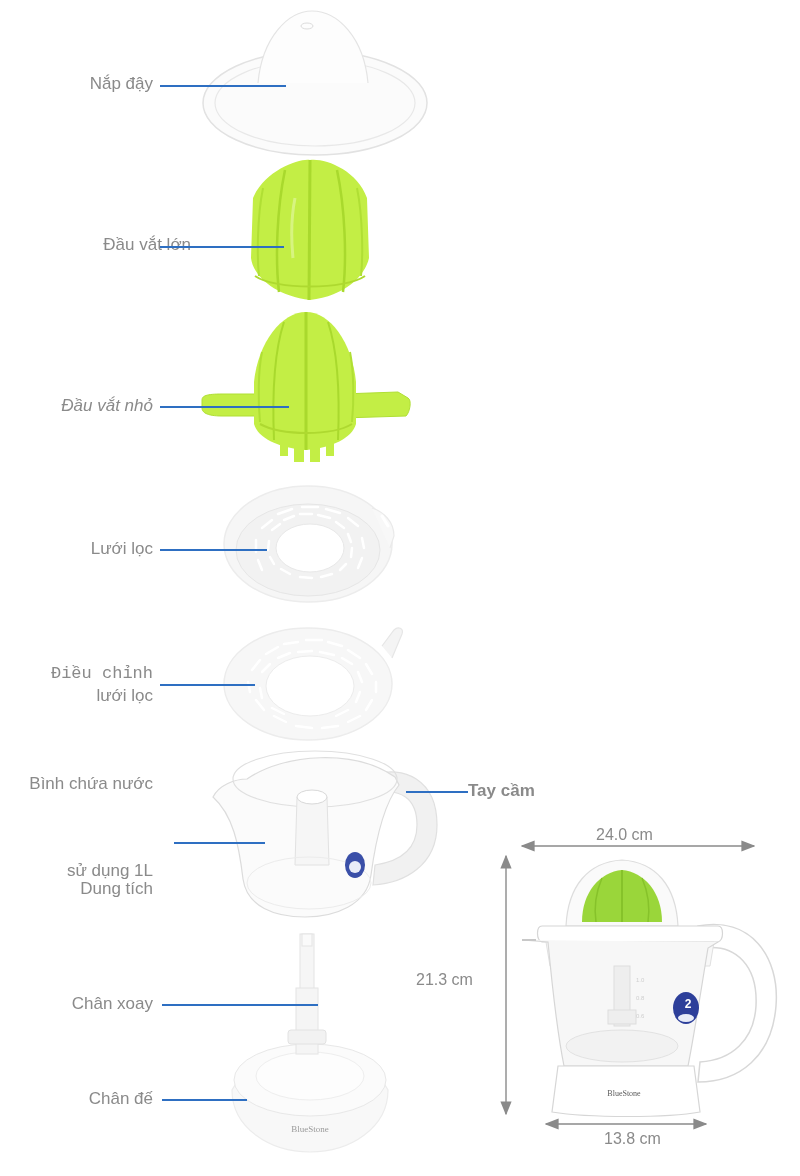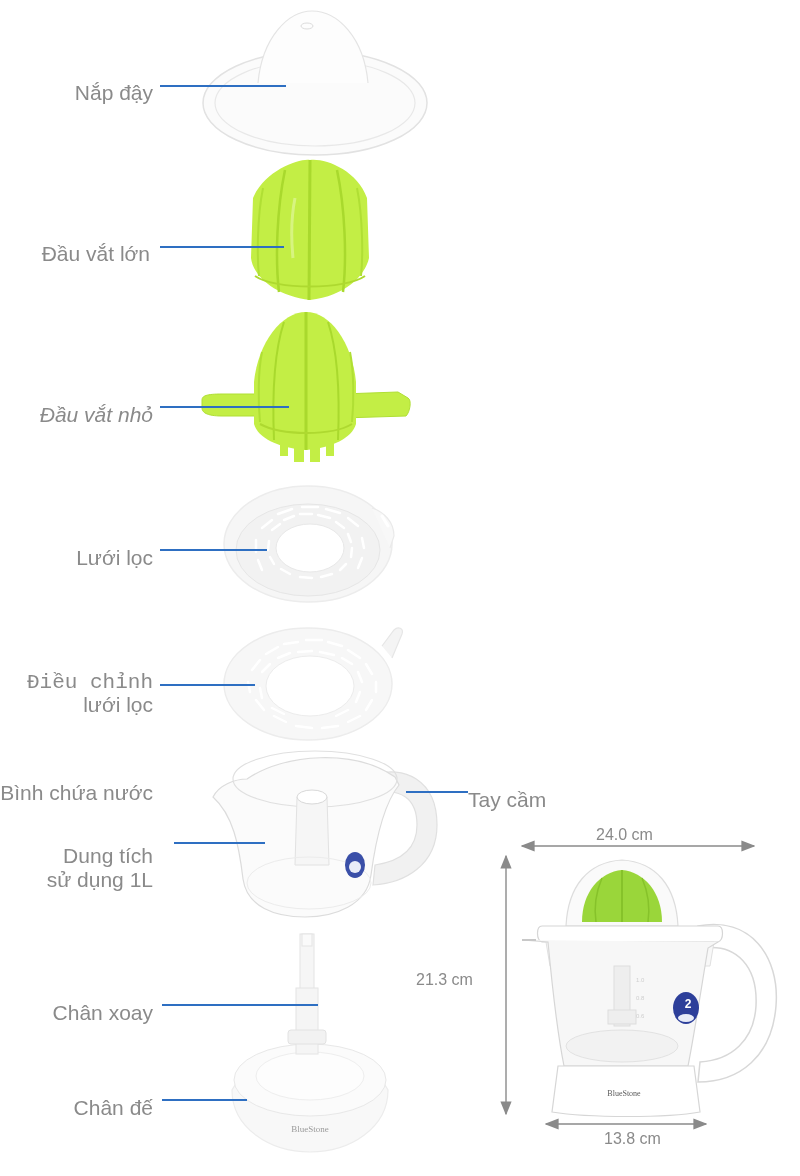--- a/index.html
+++ b/index.html
@@ -2,28 +2,27 @@
 <html><head>
   <meta charset="utf-8">
   <style>
     * { box-sizing: border-box; margin: 0; padding: 0; }
     html, body { width: 800px; height: 1176px; background: #ffffff; overflow: hidden; }
     body { position: relative; font-family: "Liberation Sans", "DejaVu Sans", sans-serif; }
     .canvas { position: absolute; left: 0; top: 0; width: 800px; height: 1176px; }
     .label {
       position: absolute;
       color: #8a8a8a;
-      font-size: 21px;
+      font-size: 17px;
       line-height: 22px;
       text-align: right;
       white-space: nowrap;
       font-family: "Liberation Sans", "DejaVu Sans", sans-serif;
-      margin-top: 9px;
     }
-    .label.left { text-align: center; }
+    .label.left { text-align: center; font-weight: bold; }
     .leader {
       position: absolute;
       height: 1.5px;
       background: #2e6fc2;
     }
     .dim-text {
       position: absolute;
       color: #8a8a8a;
       font-size: 16px;
       line-height: 20px;
@@ -49,21 +48,21 @@
   <svg class="part" style="left:245px;top:158px;" width="130" height="145" viewBox="0 0 130 145">
     <path d="M8 40 C20 12, 55 0, 65 2 C80 0, 112 12, 122 40 L124 100 C120 118, 100 138, 65 142 C30 138, 8 118, 6 100 Z" fill="#c3ee45"></path>
     <path d="M65 2 L64 142" stroke="#a9d92d" stroke-width="3"></path>
     <path d="M40 12 C32 50, 30 100, 34 134" stroke="#a9d92d" stroke-width="2.5" fill="none"></path>
     <path d="M92 12 C100 50, 102 100, 98 134" stroke="#a9d92d" stroke-width="2.5" fill="none"></path>
     <path d="M18 30 C12 60, 12 100, 14 118" stroke="#b0df34" stroke-width="2" fill="none"></path>
     <path d="M112 30 C118 60, 118 100, 116 118" stroke="#b0df34" stroke-width="2" fill="none"></path>
     <path d="M10 118 C30 132, 100 132, 120 118" stroke="#aed930" stroke-width="2" fill="none"></path>
     <path d="M50 40 C46 60, 46 80, 48 100" stroke="#dff79a" stroke-width="3" fill="none" opacity="0.7"></path>
   </svg>
-  <span class="label" style="right:650px;top:234px;text-align:center;">Đầu vắt lớn</span>
+  <span class="label" style="right:609px;top:234px;text-align:center;">Đầu vắt lớn</span>
   <div class="leader" style="left:160px;top:246px;width:124px;"></div>
 
   <svg class="part" style="left:202px;top:312px;" width="210" height="152" viewBox="0 0 210 152">
     <path d="M0 88 C0 84, 4 82, 20 82 L70 82 L70 104 L20 104 C4 104, 0 100, 0 96 Z" fill="#c3ee45" stroke="#b0df34" stroke-width="1"></path>
     <path d="M206 86 C210 88, 208 100, 204 104 L140 106 L140 82 L196 80 Z" fill="#c3ee45" stroke="#b0df34" stroke-width="1"></path>
     <path d="M52 70 C56 30, 80 0, 104 0 C128 0, 150 30, 154 70 L154 112 C150 126, 130 136, 104 138 C76 136, 56 126, 52 112 Z" fill="#c3ee45"></path>
     <path d="M104 0 L104 138" stroke="#a9d92d" stroke-width="3"></path>
     <path d="M82 10 C72 40, 70 80, 72 128" stroke="#a9d92d" stroke-width="2" fill="none"></path>
     <path d="M126 10 C136 40, 138 80, 136 128" stroke="#a9d92d" stroke-width="2" fill="none"></path>
     <path d="M60 40 C56 60, 56 90, 58 110" stroke="#b0df34" stroke-width="2" fill="none"></path>
@@ -158,21 +157,21 @@
     <ellipse cx="107" cy="52" rx="15" ry="7" fill="#ffffff" stroke="#d8d8d8" stroke-width="1"></ellipse>
     <ellipse cx="104" cy="138" rx="62" ry="26" fill="none" stroke="#ececec" stroke-width="1"></ellipse>
 
     <ellipse cx="150" cy="120" rx="10" ry="13" fill="#3a4fa8"></ellipse>
     <ellipse cx="150" cy="122" rx="6" ry="6" fill="#e8ecf8"></ellipse>
   </svg>
   <span class="label left" style="left:468px;top:780px;">Tay cầm</span>
   <div class="leader" style="left:406px;top:791px;width:62px;"></div>
 
   <span class="label" style="right:647px;top:773px;">Bình chứa nước</span>
-  <span class="label" style="right:647px;top:836px;">Dung tích</span>
+  <span class="label" style="right:647px;top:878px;">Dung tích</span>
   <span class="label" style="right:647px;top:860px;text-align:right;">sử dụng 1L</span>
   <div class="leader" style="left:174px;top:842px;width:91px;"></div>
 
   <svg class="part" style="left:230px;top:930px;" width="160" height="240" viewBox="0 0 160 240">
 
     <path d="M2 160 C2 198, 40 222, 80 222 C120 222, 158 198, 158 160 L152 150 C140 128, 110 116, 80 116 C50 116, 20 128, 8 150 Z" fill="#f8f8f8" stroke="#ececec" stroke-width="1.2"></path>
     <ellipse cx="80" cy="150" rx="76" ry="36" fill="#fbfbfb" stroke="#e8e8e8" stroke-width="1"></ellipse>
     <ellipse cx="80" cy="146" rx="54" ry="24" fill="#fdfdfd" stroke="#eeeeee" stroke-width="1"></ellipse>
 
     <rect x="70" y="4" width="14" height="56" fill="#f6f6f6" stroke="#e4e4e4" stroke-width="1"></rect>

